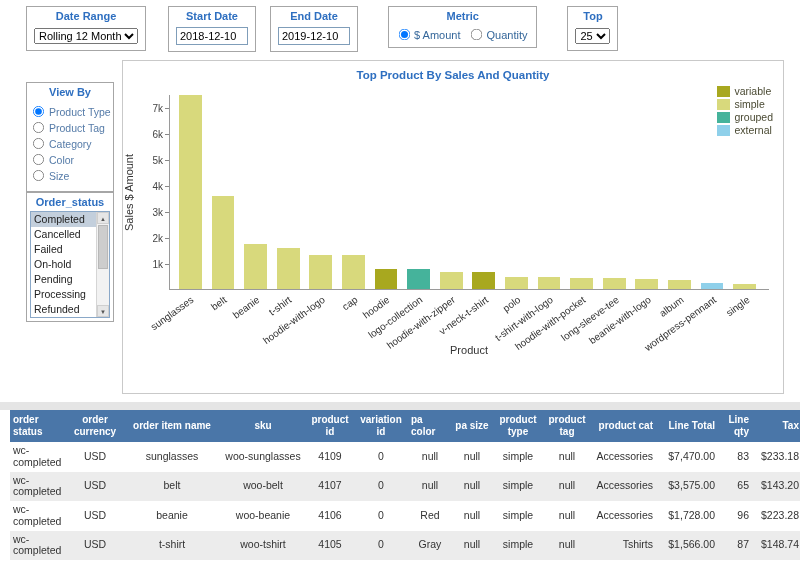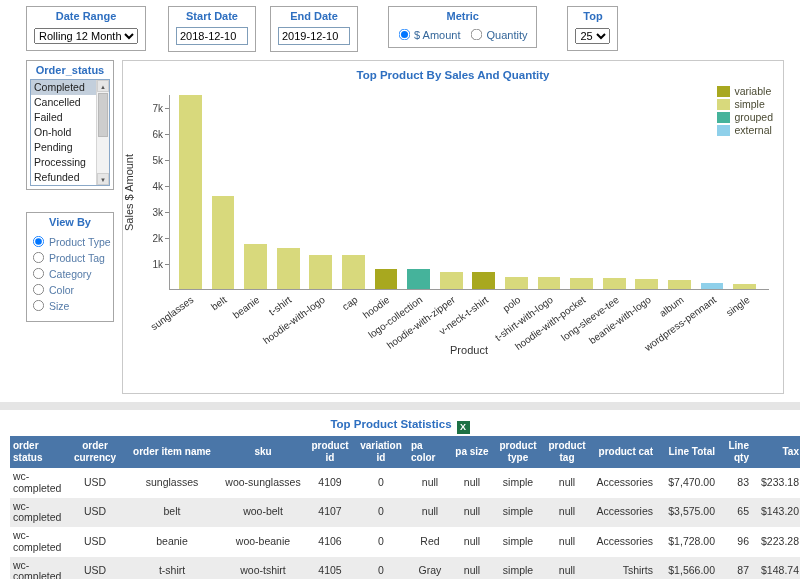--- a/index.html
+++ b/index.html
@@ -106,41 +106,20 @@
     <div class="ctrl-box gap-l">
       <div class="ctrl-label">Top</div>
       <select>
         <option>25</option>
       </select>
     </div>
   </div>
 
   <div class="content-row">
     <div class="left-col">
-      <div class="panel">
-        <div class="panel-label">Order_status</div>
-        <div class="listbox">
-          <div class="list-items">
-              <div class="ls-item selected">Completed</div>
-              <div class="ls-item">Cancelled</div>
-              <div class="ls-item">Failed</div>
-              <div class="ls-item">On-hold</div>
-              <div class="ls-item">Pending</div>
-              <div class="ls-item">Processing</div>
-              <div class="ls-item">Refunded</div>
-            </div>
-          <div class="scrollbar">
-            <div class="sb-btn">▲</div>
-            <div class="sb-track">
-                <div class="sb-thumb"></div>
-              </div>
-            <div class="sb-btn">▼</div>
-          </div>
-        </div>
-      </div>
       <div class="panel view-by">
         <div class="panel-label">View By</div>
         <div class="vb-opts">
             <label>
               <input type="radio" name="viewby" checked="" style="">
               <span>Product Type</span>
             </label>
             <label>
               <input type="radio" name="viewby" style="">
               <span>Product Tag</span>
@@ -152,20 +131,41 @@
             <label>
               <input type="radio" name="viewby" style="">
               <span>Color</span>
             </label>
             <label>
               <input type="radio" name="viewby" style="">
               <span>Size</span>
             </label>
           </div>
       </div>
+      <div class="panel">
+        <div class="panel-label">Order_status</div>
+        <div class="listbox">
+          <div class="list-items">
+              <div class="ls-item selected">Completed</div>
+              <div class="ls-item">Cancelled</div>
+              <div class="ls-item">Failed</div>
+              <div class="ls-item">On-hold</div>
+              <div class="ls-item">Pending</div>
+              <div class="ls-item">Processing</div>
+              <div class="ls-item">Refunded</div>
+            </div>
+          <div class="scrollbar">
+            <div class="sb-btn">▲</div>
+            <div class="sb-track">
+                <div class="sb-thumb"></div>
+              </div>
+            <div class="sb-btn">▼</div>
+          </div>
+        </div>
+      </div>
     </div>
 
     <div class="chart-box">
       <div class="chart-title">Top Product By Sales And Quantity</div>
       <div class="legend">
           <div class="legend-item">
             <span class="legend-swatch" style="background: rgb(168, 168, 31);"></span>
             <span class="legend-label">variable</span>
           </div>
           <div class="legend-item">
@@ -329,23 +329,20 @@
               </div>
             </div>
           <div class="xaxis-title">Product</div>
         </div>
       </div>
     </div>
   </div>
 
   <div class="divider"></div>
   <div class="table-section">
-    <div class="table-title-row">
-      <span class="table-title">Top Product Statistics</span><span class="excel-icon">X</span>
-    </div>
     <table class="stats">
       <colgroup>
           <col style="width: 56px;">
           <col style="width: 58px;">
           <col style="width: 96px;">
           <col style="width: 86px;">
           <col style="width: 48px;">
           <col style="width: 54px;">
           <col style="width: 44px;">
           <col style="width: 40px;">

